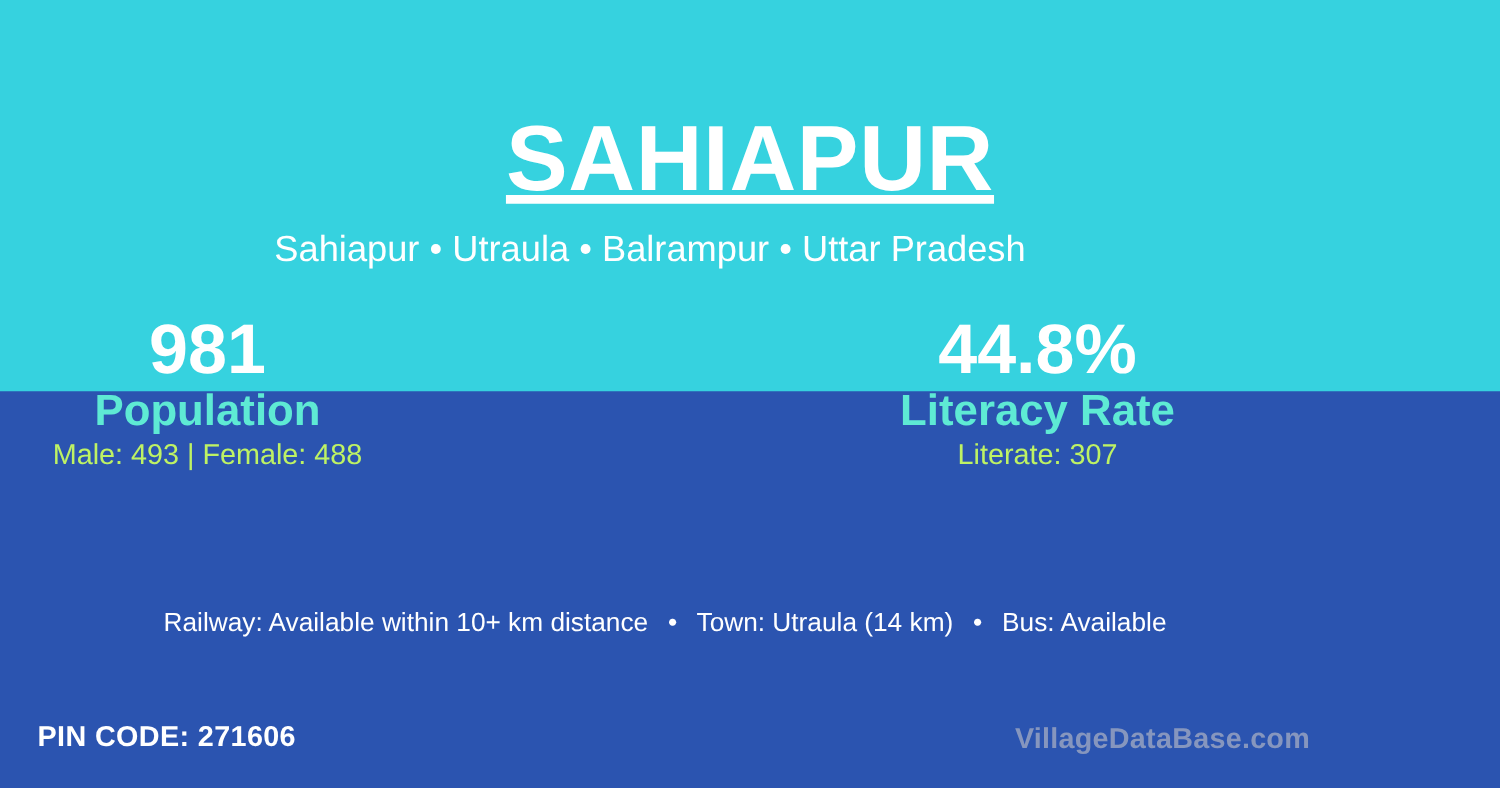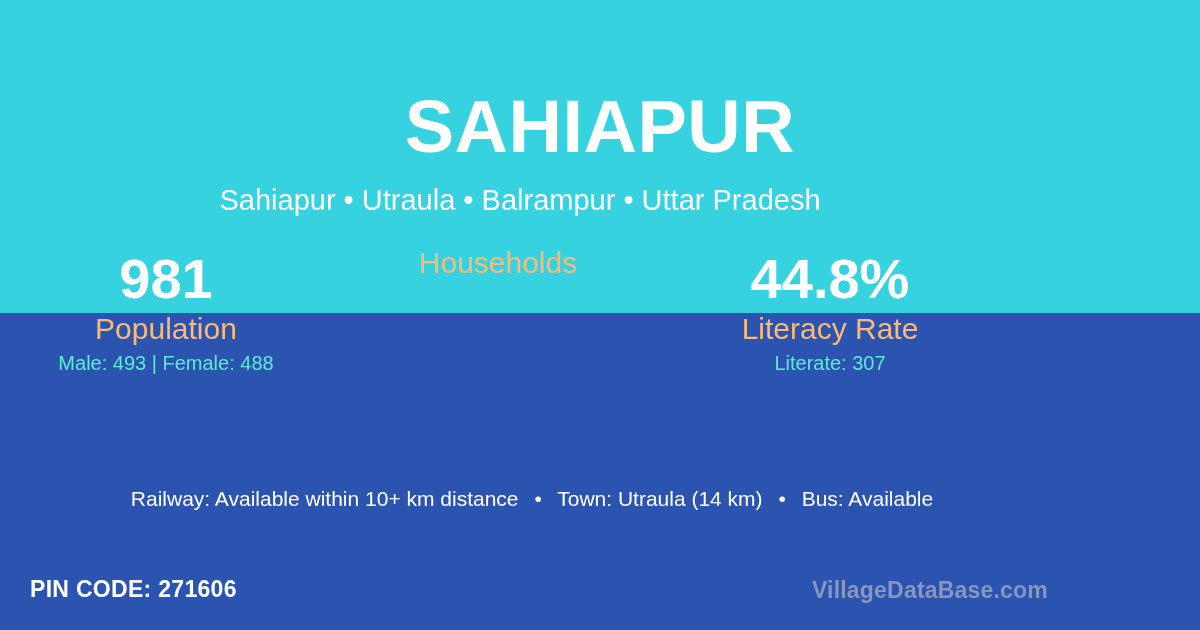--- a/index.html
+++ b/index.html
@@ -34,20 +34,21 @@
     left: 0;
     top: 84px;
     width: 1200px;
     text-align: center;
     color: #FFFFFF;
     font-size: 74px;
     font-weight: 700;
     letter-spacing: 0.5px;
     line-height: 86px;
     white-space: nowrap;
+    text-decoration: underline;
   }
   .village-breadcrumb {
     position: absolute;
     left: 0;
     top: 182px;
     width: 1040px;
     text-align: center;
     color: #FFFFFF;
     font-size: 29px;
     font-weight: 400;
@@ -70,30 +71,30 @@
   }
   .stat-value {
     color: #FFFFFF;
     font-size: 56px;
     font-weight: 700;
     line-height: 66px;
     letter-spacing: 0px;
     white-space: nowrap;
   }
   .stat-label {
-    color: #fdba74;
-    font-size: 30px;
-    font-weight: 400;
+    color: #5eead4;
+    font-size: 35px;
+    font-weight: 700;
     line-height: 34px;
     white-space: nowrap;
   }
   .stat-sub {
     margin-top: 6px;
-    color: #5eead4;
-    font-size: 20px;
+    color: #bef264;
+    font-size: 23px;
     font-weight: 400;
     line-height: 22px;
     white-space: nowrap;
   }
   
   .transport {
     position: absolute;
     left: 0;
     top: 484px;
     width: 1064px;
@@ -152,21 +153,20 @@
 
   <div class="stats">
 
     <div class="stat">
       <div class="stat-value">981</div>
       <div class="stat-label">Population</div>
       <div class="stat-sub">Male: 493 | Female: 488</div>
     </div>
 
     <div class="stat">
-      <div class="stat-label">Households</div>
     </div>
 
     <div class="stat">
       <div class="stat-value">44.8%</div>
       <div class="stat-label">Literacy Rate</div>
       <div class="stat-sub">Literate: 307</div>
     </div>
 
   </div>
 

